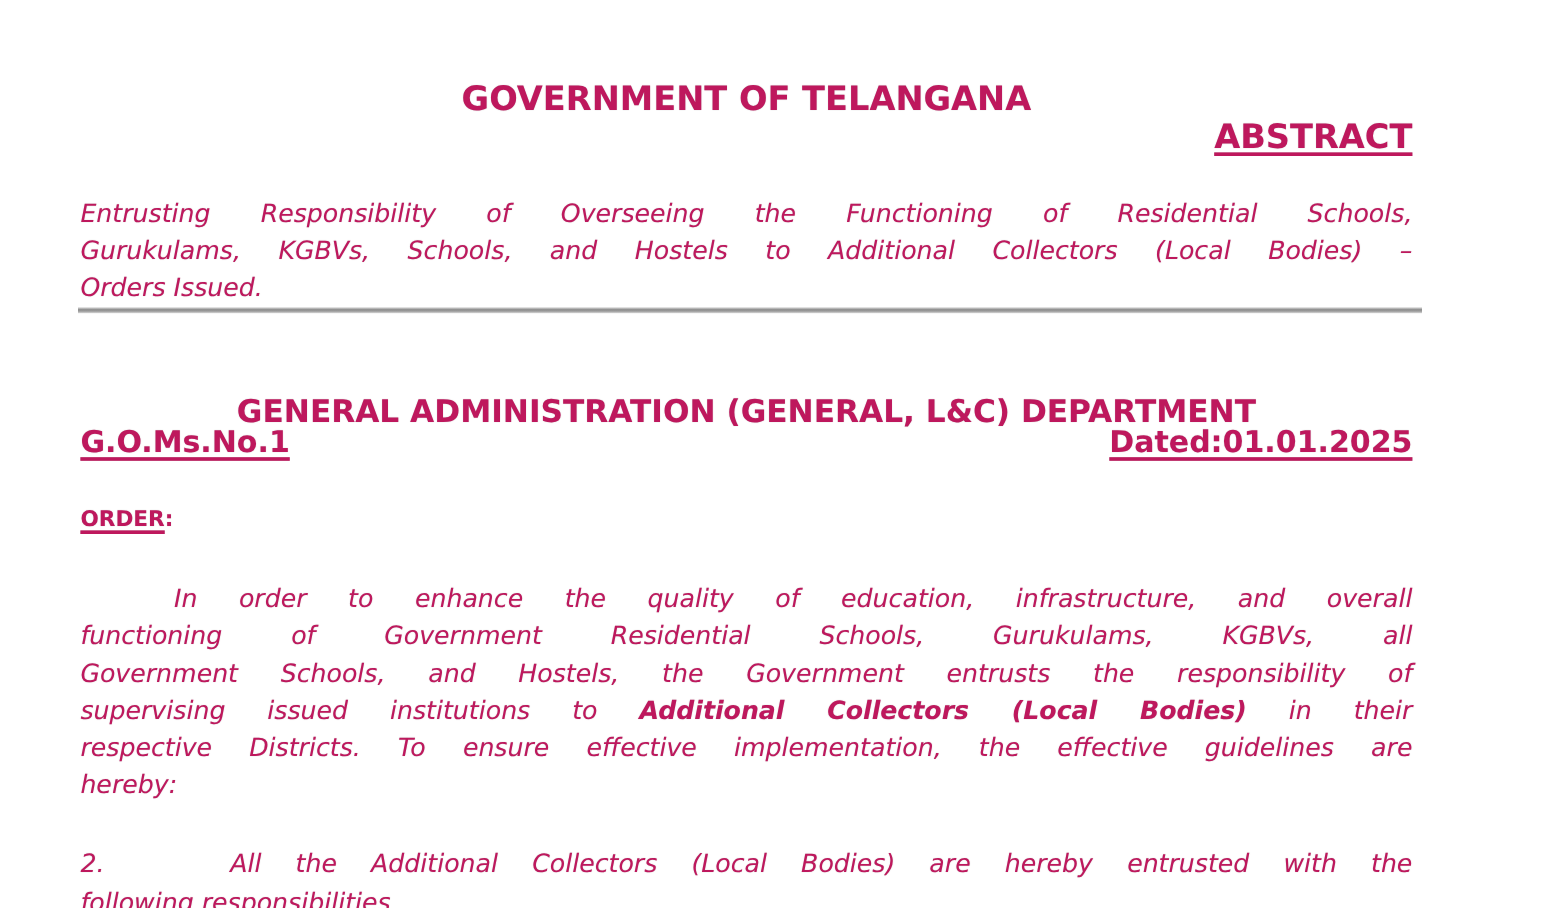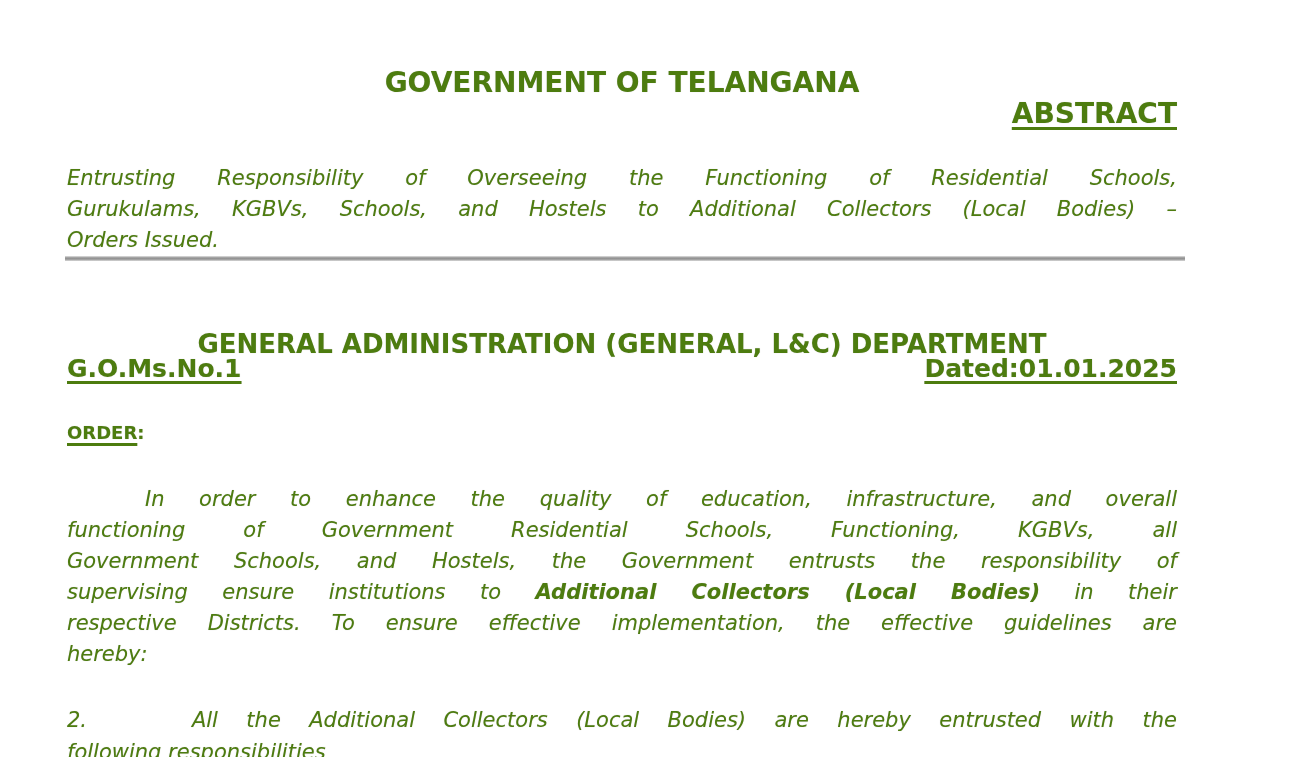--- a/index.html
+++ b/index.html
@@ -7,21 +7,21 @@
     padding: 0;
     background: #ffffff;
   }
   .page {
     position: relative;
     width: 1293px;
     height: 757px;
     background: #ffffff;
     overflow: hidden;
     font-family: "DejaVu Sans", sans-serif;
-    color: #4d7c0f;
+    color: #be185d;
     text-shadow: 0 0 1px rgba(0,0,0,0.22);
   }
   .abs { position: absolute; left: 67px; width: 1110px; }
 
   .title {
     top: 66px;
     text-align: center;
     font-weight: bold;
     font-size: 28px;
     line-height: 34px;
@@ -109,24 +109,24 @@
     <span class="u">G.O.Ms.No.1</span>
     <span class="u">Dated:01.01.2025</span>
   </div>
 
   <div class="abs orderline">
     <span class="u">ORDER</span><span>:</span>
   </div>
 
   <div class="abs para bodypara">
     <div class="jline indent">In order to enhance the quality of education, infrastructure, and overall</div>
-    <div class="jline">functioning of Government Residential Schools, Functioning, KGBVs, all</div>
+    <div class="jline">functioning of Government Residential Schools, Gurukulams, KGBVs, all</div>
     <div class="jline">Government Schools, and Hostels, the Government entrusts the responsibility of</div>
     <div class="jline">
-      <span>supervising ensure institutions to</span>
+      <span>supervising issued institutions to</span>
       <span class="bold">Additional Collectors (Local Bodies)</span>
       <span>in their</span>
     </div>
     <div class="jline">respective Districts. To ensure effective implementation, the effective guidelines are</div>
     <div class="lline">hereby:</div>
   </div>
 
   <div class="abs para para2">
     <div class="jline">
       <span>2.</span>

